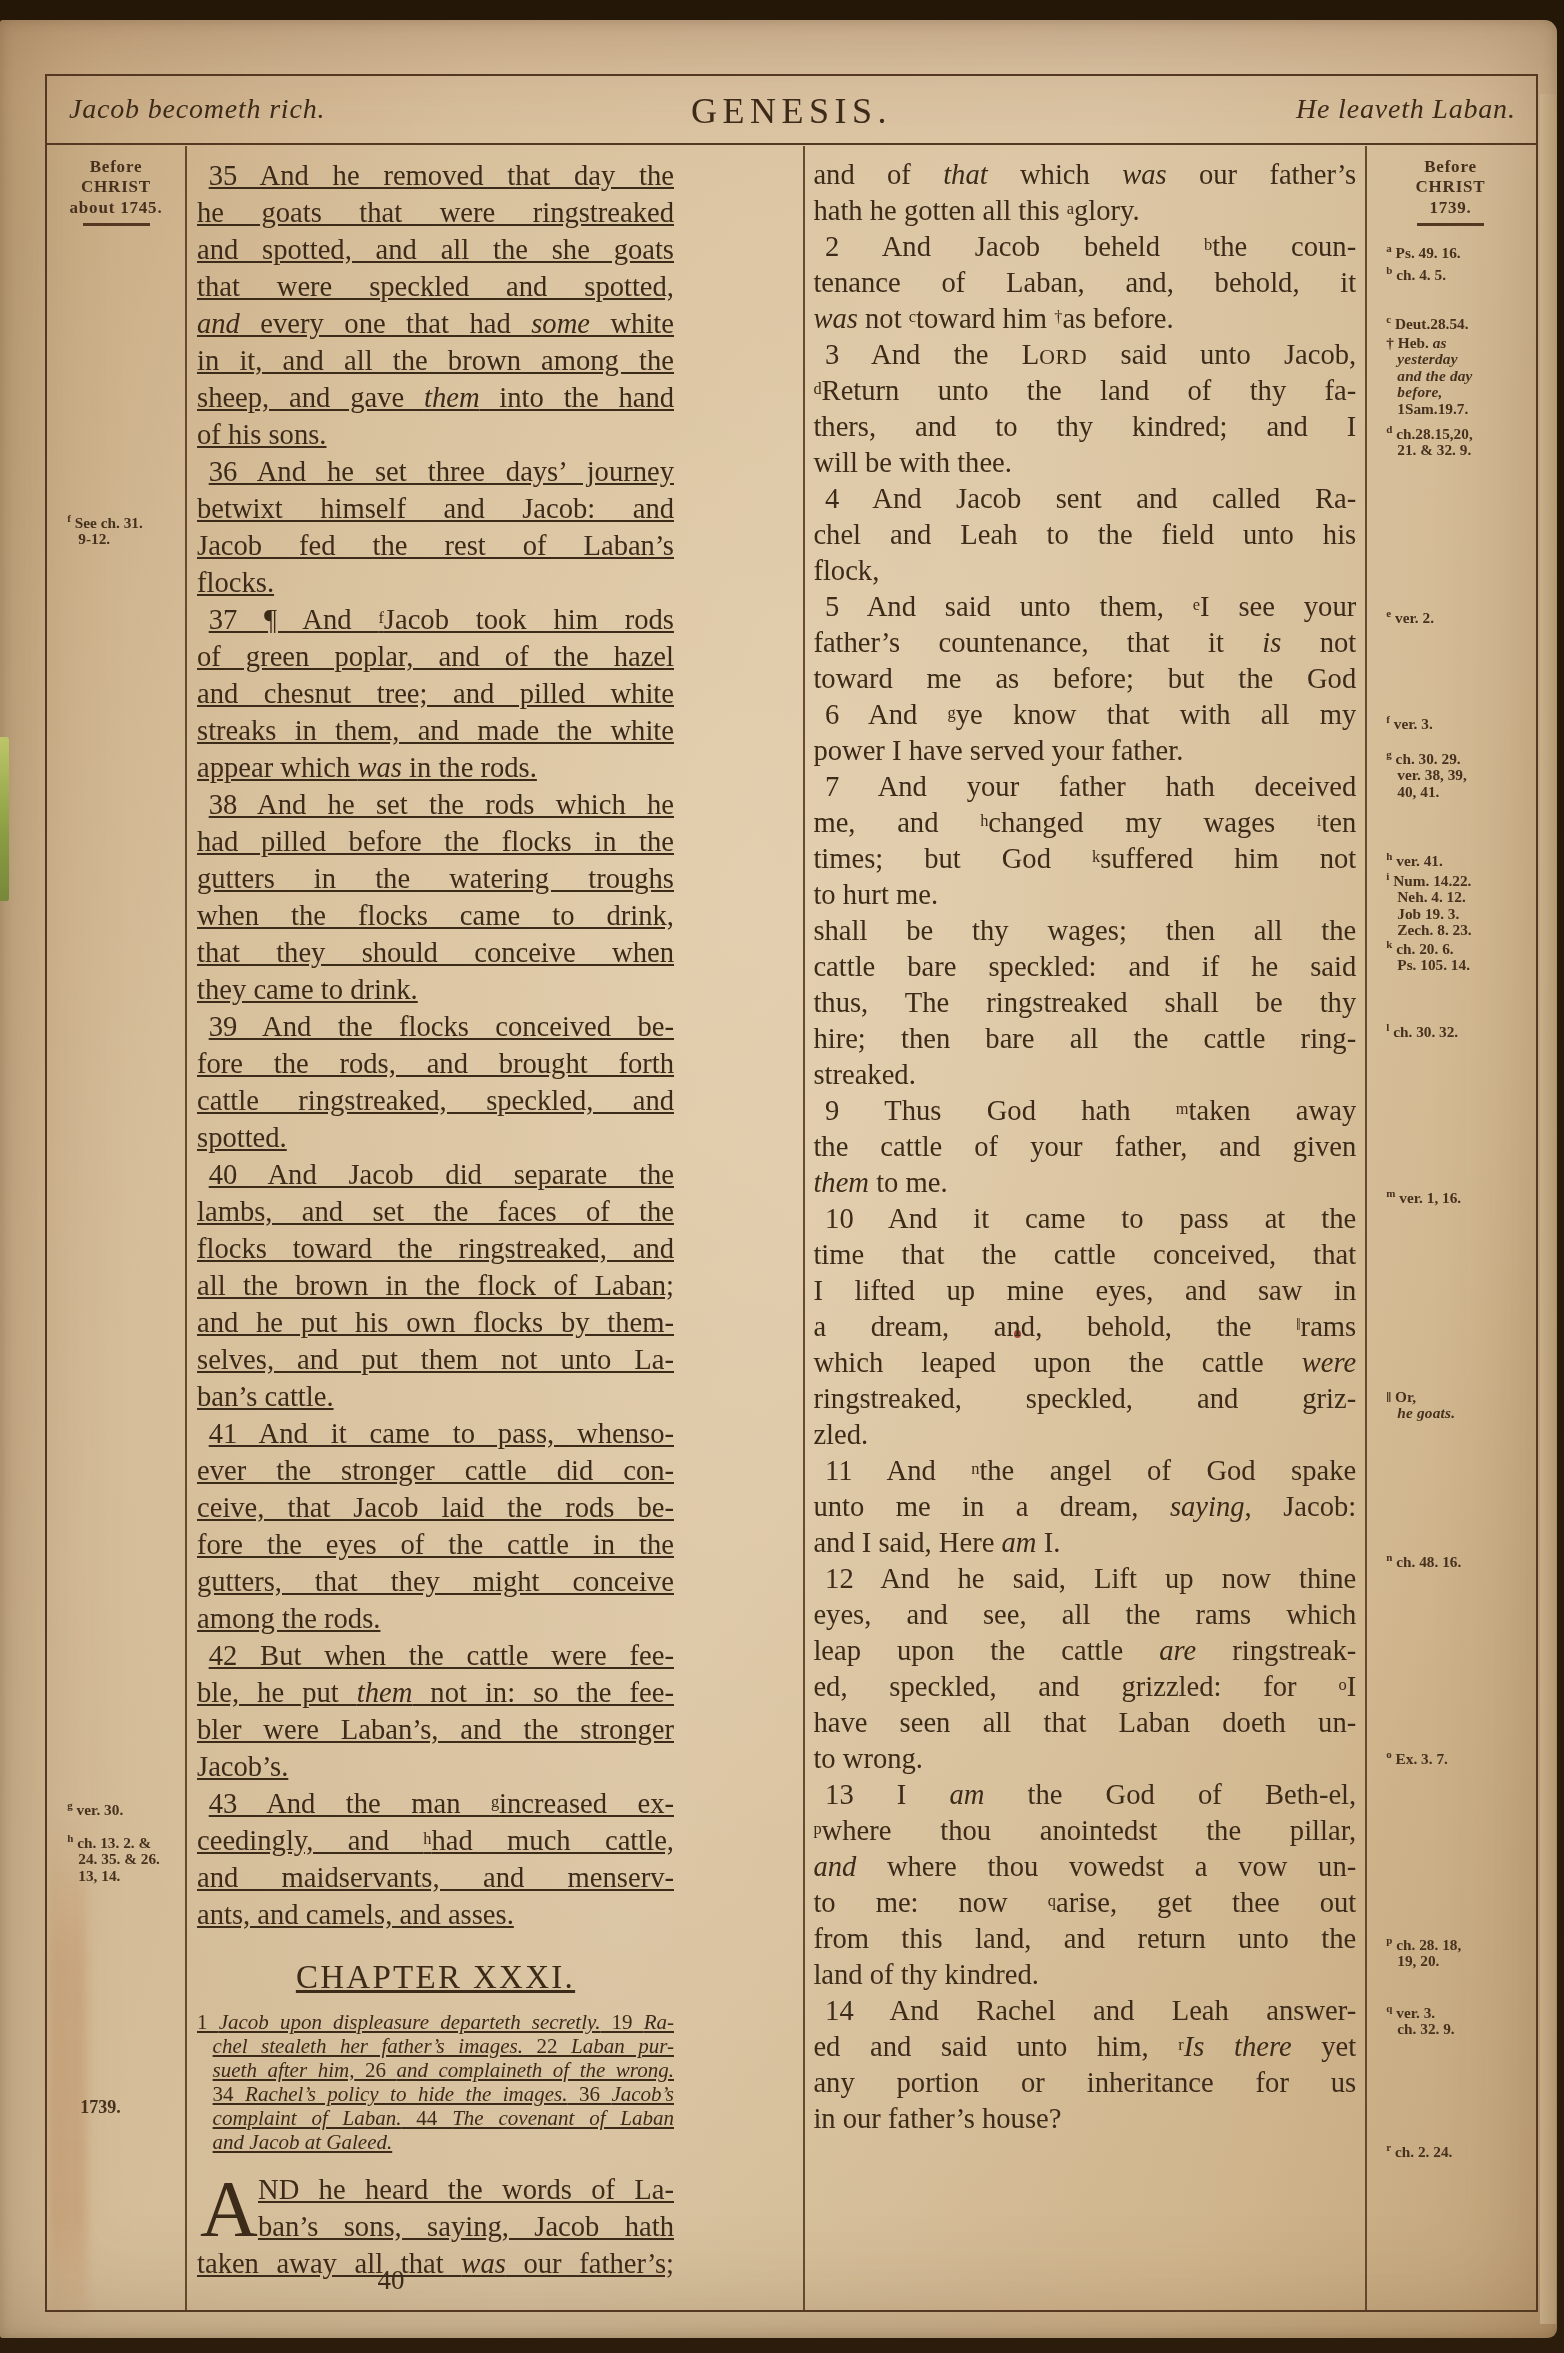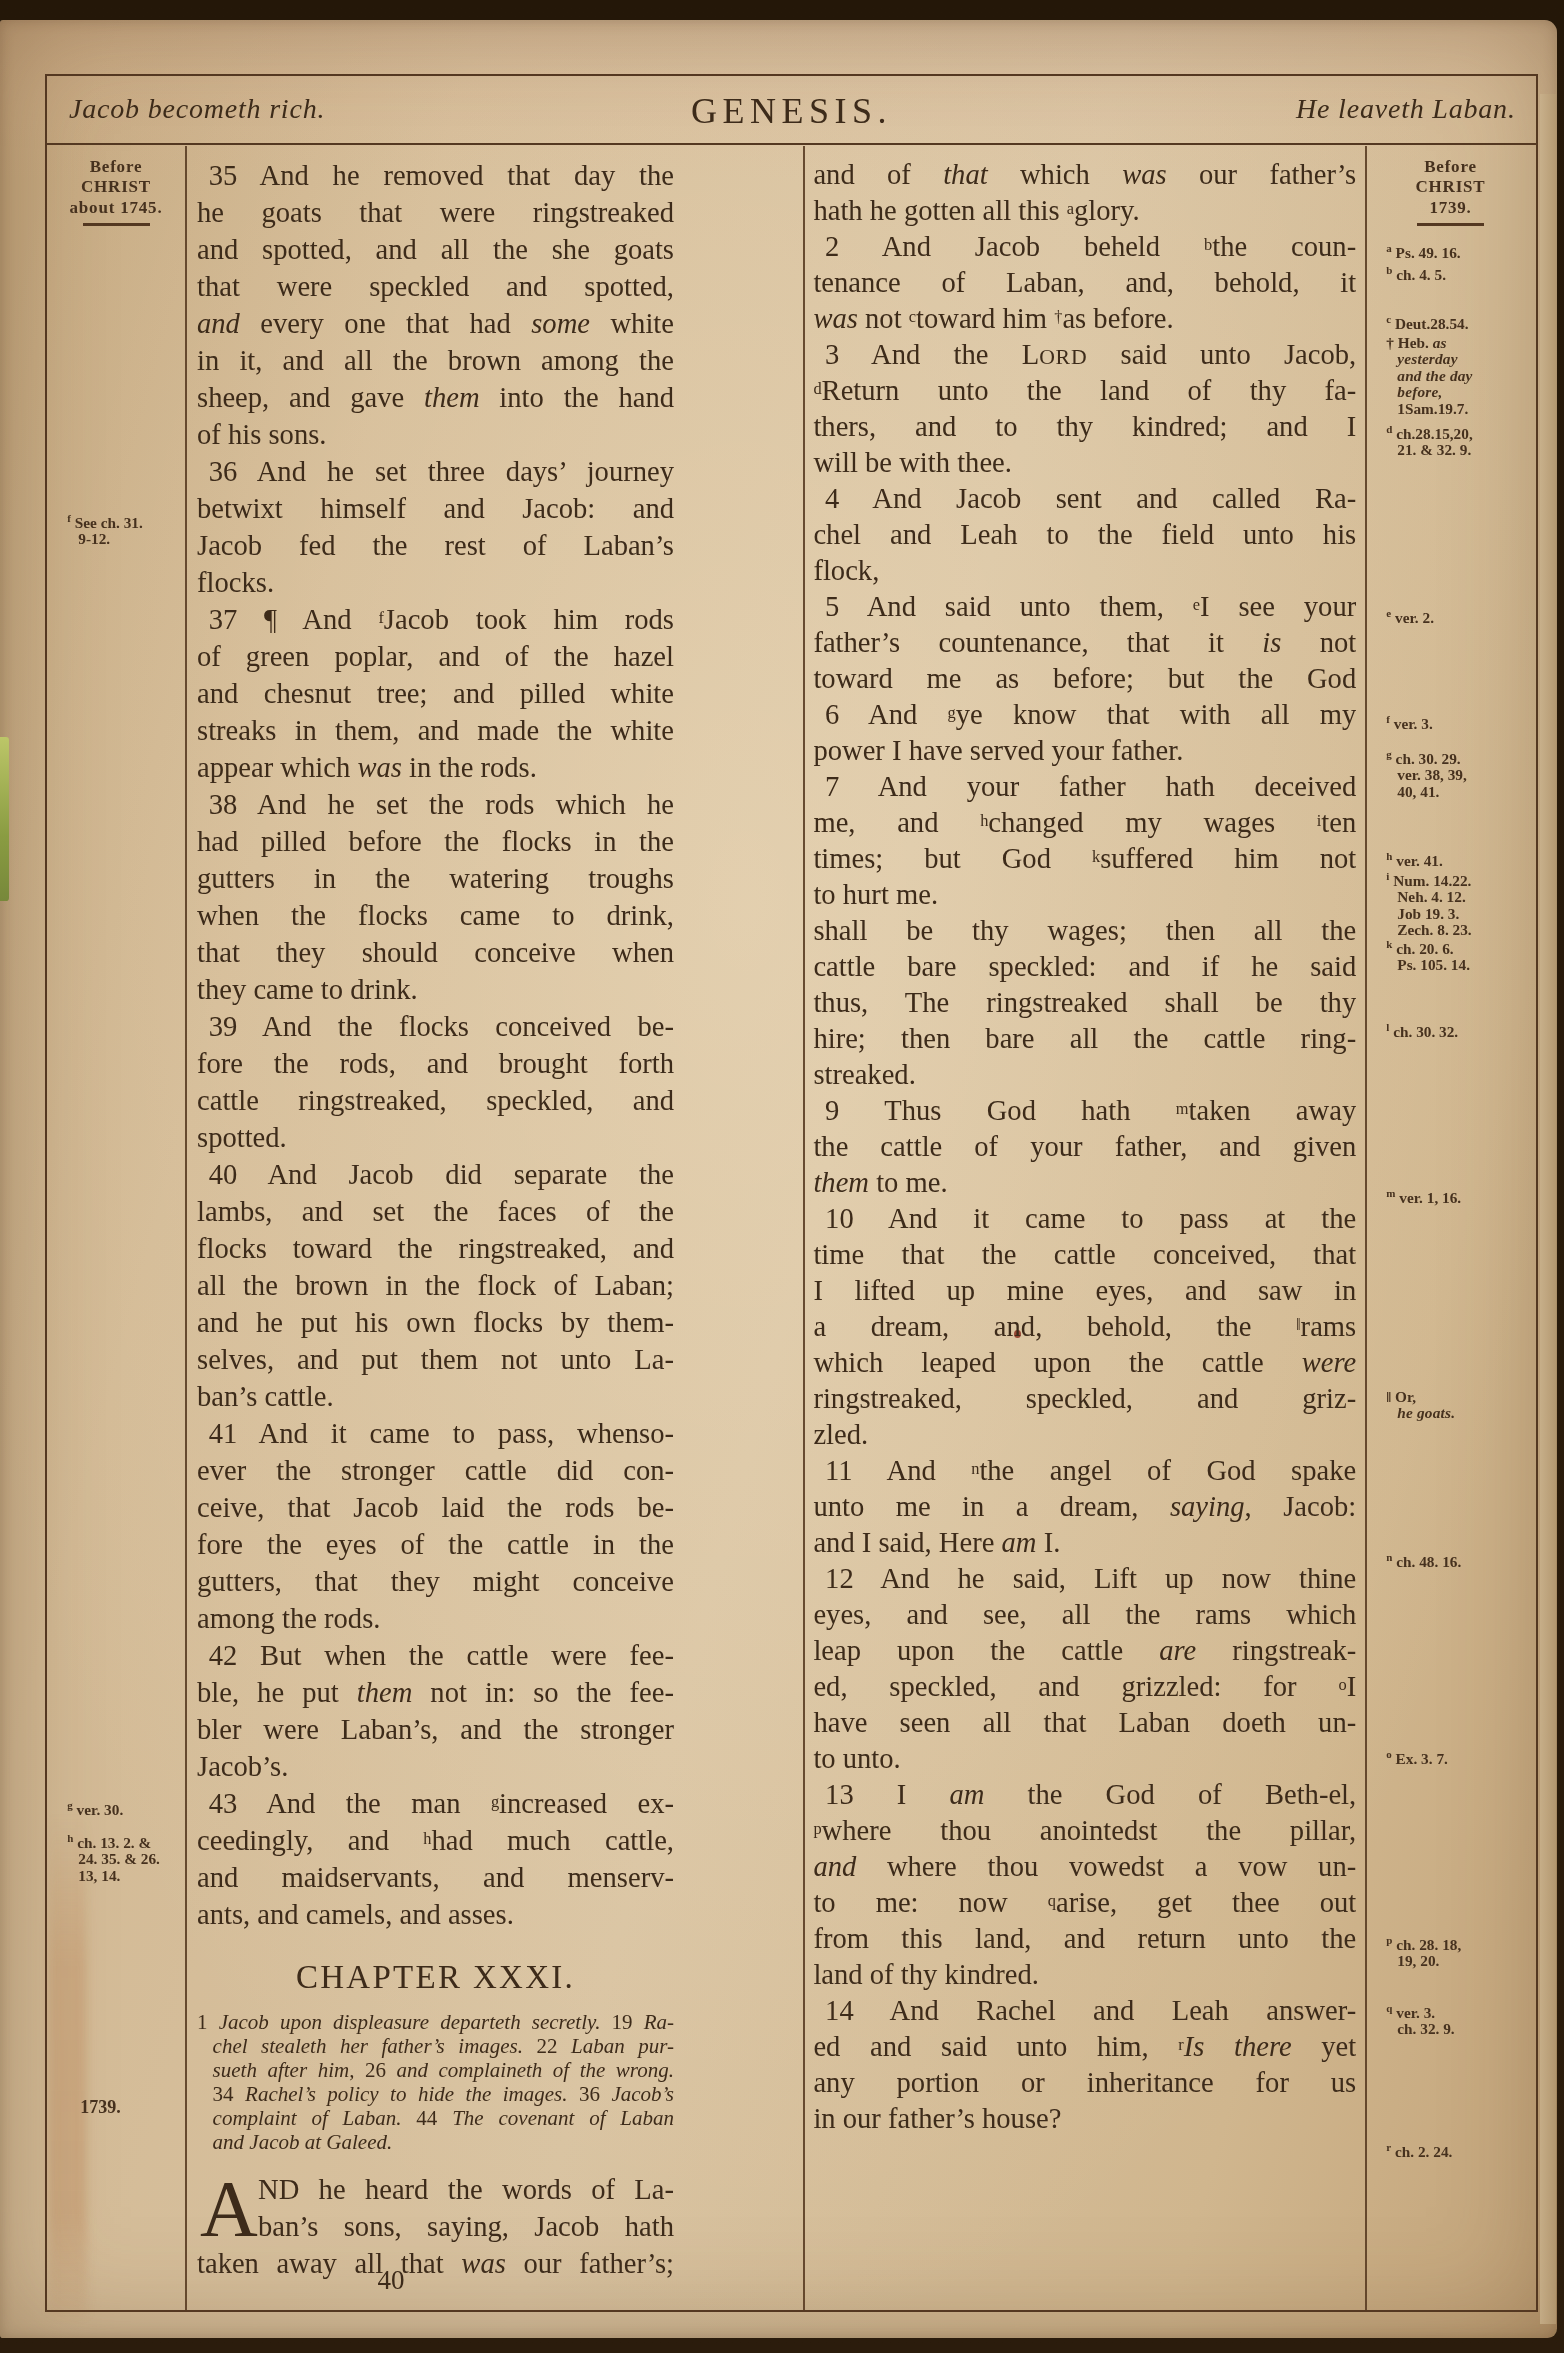--- a/index.html
+++ b/index.html
@@ -39,21 +39,21 @@
   .m-left{left:0;width:138px;}
   .m-right{left:1319px;width:169px;}
   .bc{padding-top:11px;text-align:center;font-size:17px;line-height:20.3px;letter-spacing:0.8px;}
   .mrule{width:67px;height:2.3px;background:#543821;margin:5.5px auto 0 auto;}
   .mnote{position:absolute;left:20.3px;right:4.7px;line-height:16.4px;padding-left:11px;text-indent:-11px;}
   .mnote.year{text-align:center;padding-left:0;text-indent:0;left:0;right:31px;font-size:18px;}
   .mnote sup{font-size:11px;line-height:0;}
   .mnote i{letter-spacing:0.2px;}
 
   .tcol{position:absolute;top:0;box-sizing:border-box;}
-  .c-left{left:139px;width:497px;padding:11px 9px 0 11px;}
+  .c-left{left:139px;width:497px;padding:11px 9px 0 11px;text-decoration:underline;}
   .c-right{left:757px;width:560px;padding:11px 7.8px 0 9.4px;}
   .ln{font-size:28.6px;text-align:justify;text-align-last:justify;overflow:hidden;white-space:nowrap;}
   .c-left .ln{height:37px;line-height:37px;}
   .c-right .ln{height:36px;line-height:36px;}
   .ln.end{text-align-last:left;}
   .ln.v{padding-left:11.7px;}
   .ln sup{font-size:16.4px;line-height:0;vertical-align:6.3px;}
   .sc{font-size:.76em;letter-spacing:0.8px;}
 
   .chap{margin:23.5px 0 0 0;text-align:center;font-size:33px;font-weight:normal;letter-spacing:2.3px;height:41px;line-height:41px;}
@@ -208,21 +208,21 @@
             <div class="ln">ringstreaked, speckled, and griz-</div>
             <div class="ln end">zled.</div>
             <div class="ln v">11 And <sup>n</sup>the angel of God spake</div>
             <div class="ln">unto me in a dream, <i>saying</i>, Jacob:</div>
             <div class="ln end">and I said, Here <i>am</i> I.</div>
             <div class="ln v">12 And he said, Lift up now thine</div>
             <div class="ln">eyes, and see, all the rams which</div>
             <div class="ln">leap upon the cattle <i>are</i> ringstreak-</div>
             <div class="ln">ed, speckled, and grizzled: for <sup>o</sup>I</div>
             <div class="ln">have seen all that Laban doeth un-</div>
-            <div class="ln end">to unto.</div>
+            <div class="ln end">to wrong.</div>
             <div class="ln v">13 I <i>am</i> the God of Beth-el,</div>
             <div class="ln"><sup>p</sup>where thou anointedst the pillar,</div>
             <div class="ln"><i>and</i> where thou vowedst a vow un-</div>
             <div class="ln">to me: now <sup>q</sup>arise, get thee out</div>
             <div class="ln">from this land, and return unto the</div>
             <div class="ln end">land of thy kindred.</div>
             <div class="ln v">14 And Rachel and Leah answer-</div>
             <div class="ln">ed and said unto him, <sup>r</sup><i>Is there</i> yet</div>
             <div class="ln">any portion or inheritance for us</div>
             <div class="ln end">in our father’s house?</div>

